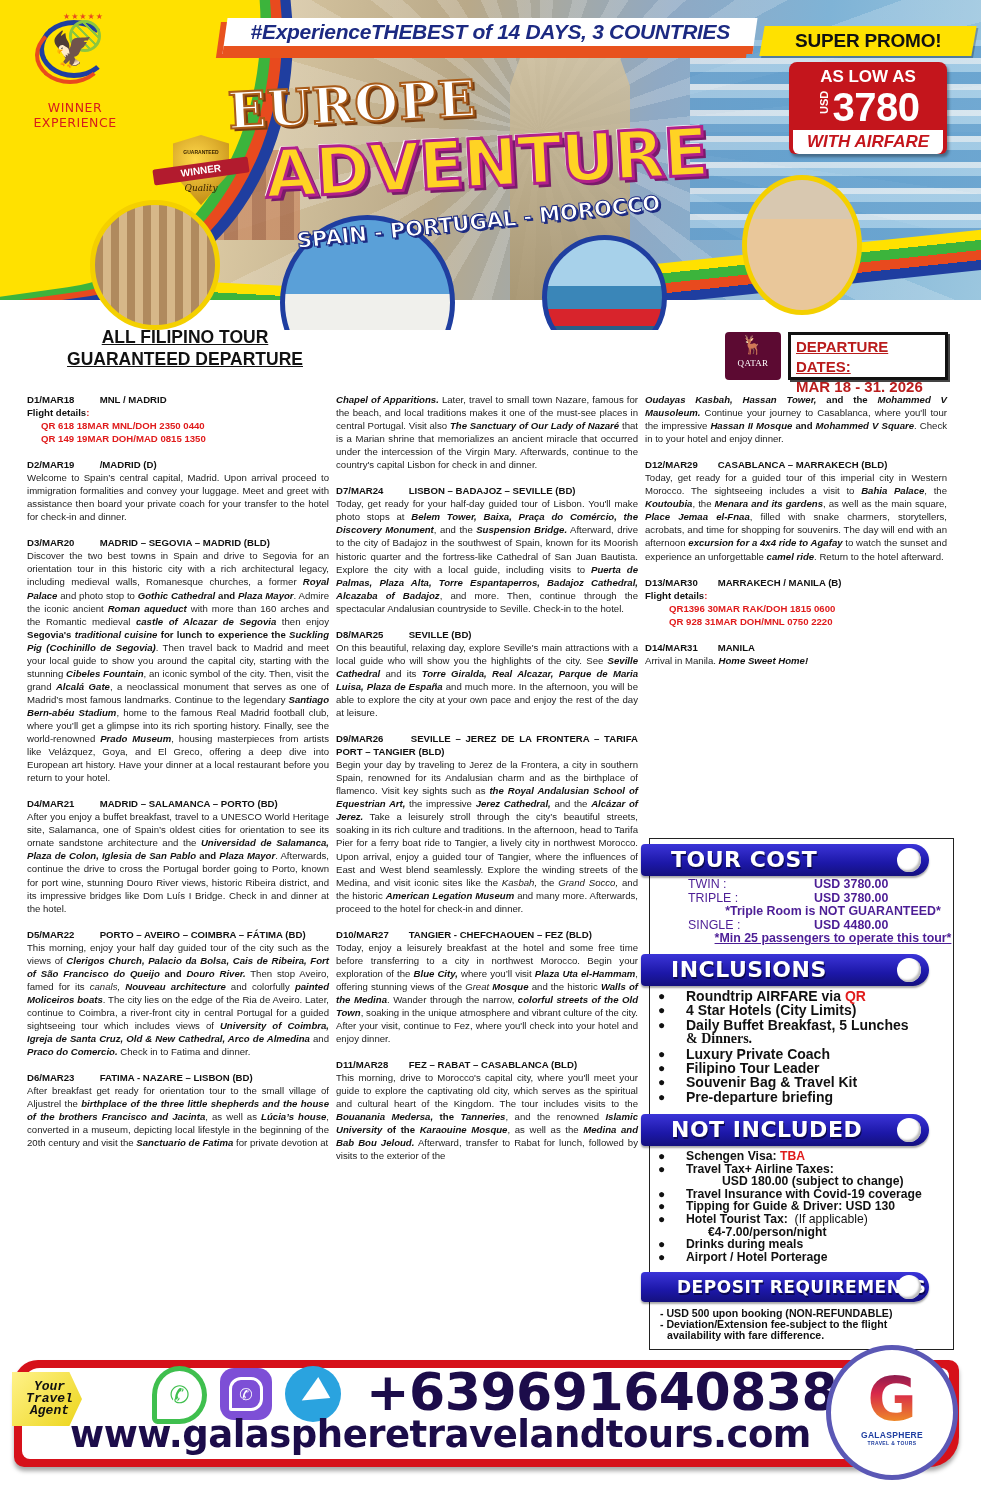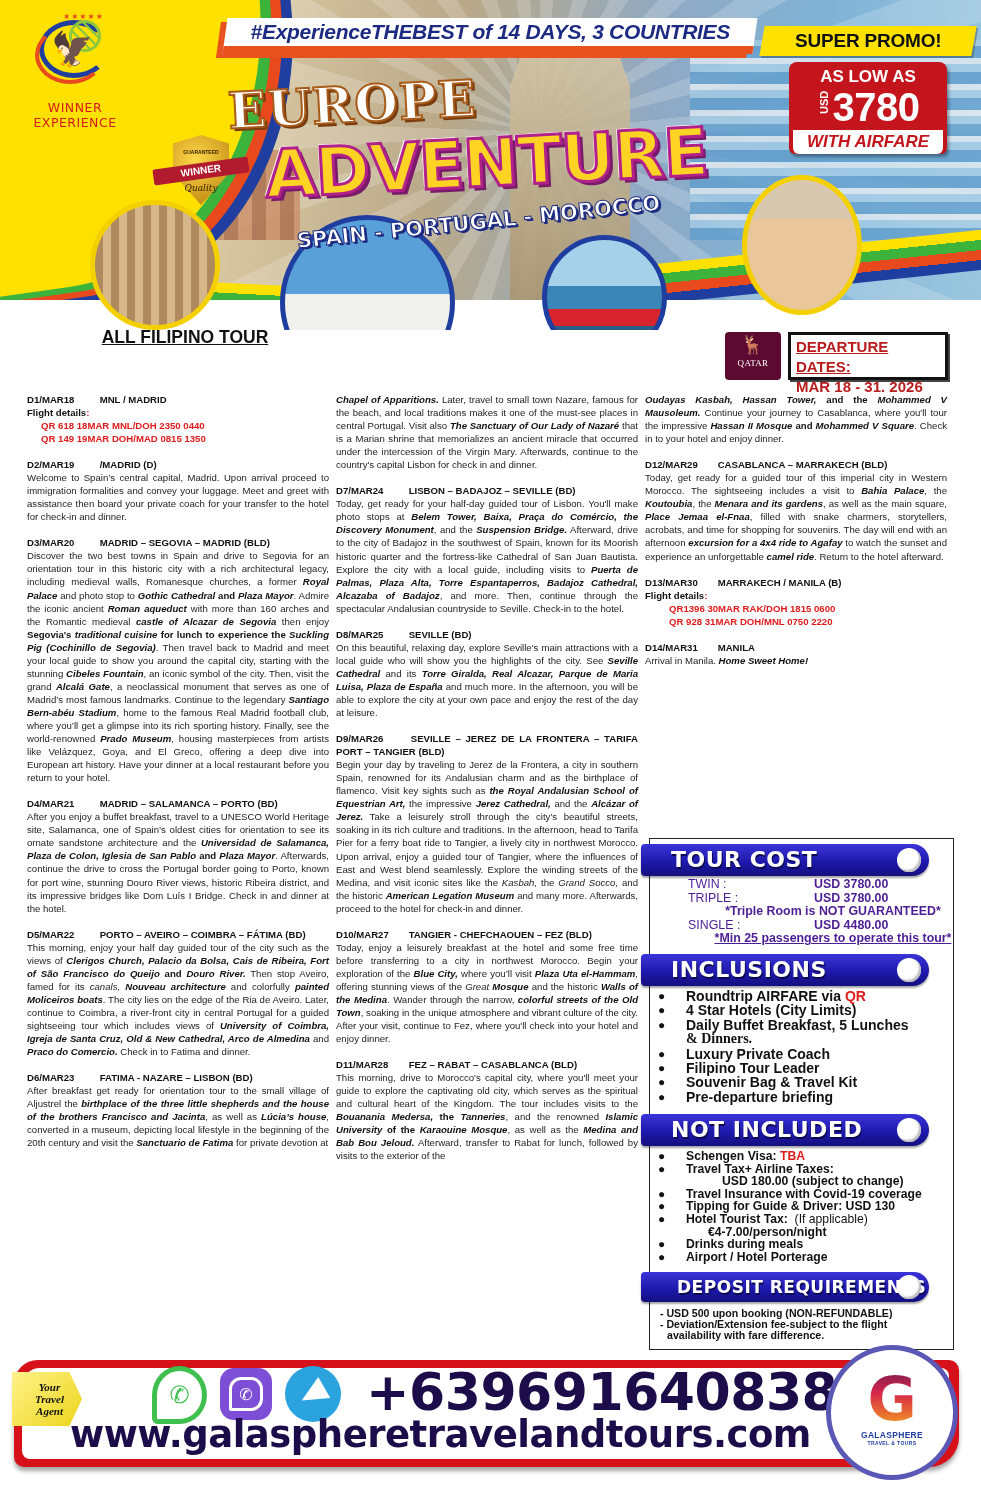--- a/index.html
+++ b/index.html
@@ -133,21 +133,21 @@
 
   .deposit { position: absolute; left: 660px; top: 1308px; width: 290px; font-size: 10.6px; line-height: 11px; font-weight: 700; color: #111; }
   .deposit .d2 { padding-left: 7px; }
 
   
   .footer { position: absolute; left: 14px; top: 1360px; width: 945px; height: 107px; background: #d6111a; border-radius: 24px 10px 30px 10px;
     box-shadow: 0 4px 4px rgba(0,0,0,.35); }
   .footer .inner { position: absolute; left: 8px; top: 8px; right: 10px; bottom: 8px; background: #fff; border-radius: 18px 8px 24px 8px; }
   .agent-tag { position: absolute; left: 12px; top: 1372px; width: 70px; height: 54px; background: linear-gradient(135deg, #fff28a, #ecd51a); z-index: 3;
     clip-path: polygon(0 0, 82% 0, 100% 50%, 82% 100%, 0 100%); display: flex; align-items: center; justify-content: center; text-align: center; }
-  .agent-tag span { font-family: Liberation Serif, serif; font-style: italic; font-weight: 700; font-size: 11px; line-height: 12px; color: #111; padding-right: 6px; margin-left: 11px; }
+  .agent-tag span { font-family: Liberation Mono, monospace; font-style: italic; font-weight: 700; font-size: 13px; line-height: 12px; color: #111; padding-right: 6px; margin-left: 11px; }
   .ico { position: absolute; top: 1366px; width: 55px; height: 58px; border-radius: 50%; z-index: 3; display: flex; align-items: center; justify-content: center; }
   .ico.wa { left: 82px; background: #fff; border: 5px solid #3fbf4e; border-radius: 50% 50% 50% 10%; }
   .ico.wa .ph { color: #3fbf4e; font-size: 24px; }
   .ico.viber { left: 220px; background: #7d4fd6; border-radius: 14px; width: 52px; height: 52px; top: 1368px; }
   .ico.viber .inner-v { width: 34px; height: 34px; border: 3px solid #fff; border-radius: 12px 12px 12px 2px; color: #fff; font-size: 16px; display: flex; align-items: center; justify-content: center; }
   .ico.tg { left: 285px; background: #2aa3df; width: 56px; height: 56px; top: 1366px; }
   .ico.tg .plane { width: 0; height: 0; border-top: 12px solid transparent; border-bottom: 12px solid transparent; border-right: 26px solid #fff; transform: rotate(-30deg); }
   .phone { position: absolute; left: 366px; top: 1360px; font-family: "DejaVu Sans", sans-serif; font-weight: 900; font-size: 52px; line-height: 64px; color: #1c0c4a; z-index: 3; letter-spacing: -.5px; }
   .site { position: absolute; left: 70px; top: 1413px; font-family: "DejaVu Sans", sans-serif; font-weight: 900; font-size: 37px; line-height: 44px; color: #1c0c4a; z-index: 3; letter-spacing: -.5px; }
   .gala-logo { position: absolute; left: 826px; top: 1345px; width: 132px; height: 135px; border-radius: 50%; border: 5px solid #5b58b5; background: #fff; z-index: 4; text-align: center; }
@@ -213,20 +213,21 @@
         <span class="usd">USD</span>
         <span class="price">3780</span>
       </div>
       <div class="air">WITH AIRFARE</div>
     </div>
   </div>
 </div>
 
 <div class="filipino">
   <span>ALL FILIPINO TOUR</span>
+  <span>GUARANTEED DEPARTURE</span>
 </div>
 <div class="qatar">
   <div class="oryx">🦌</div>
   <div class="name">QATAR</div>
 </div>
 <div class="dep-box">
   <div class="l1">DEPARTURE DATES:</div>
   <div>MAR 18 - 31. 2026</div>
 </div>
 

